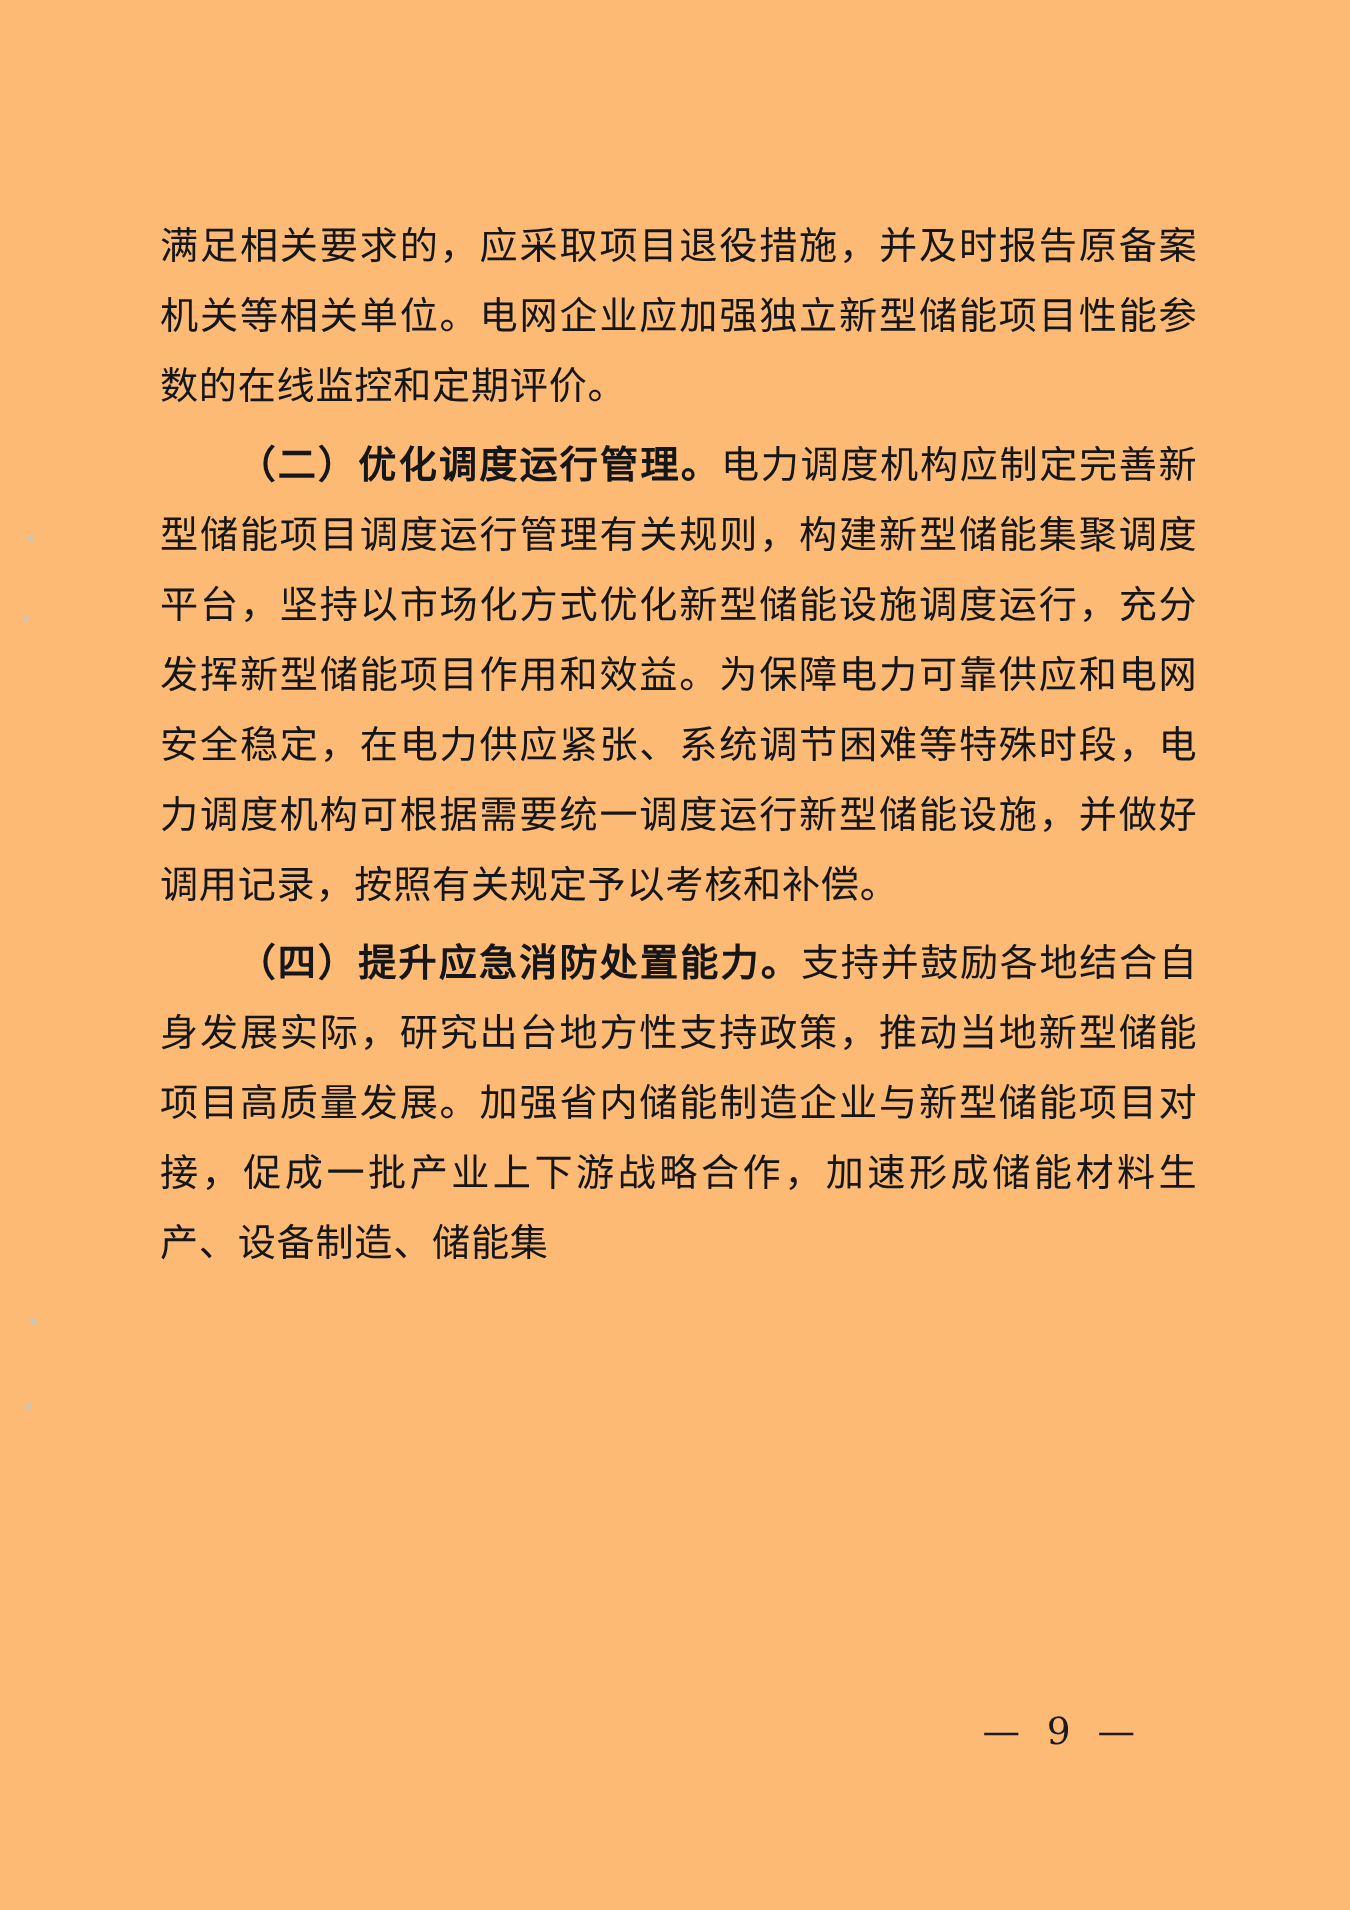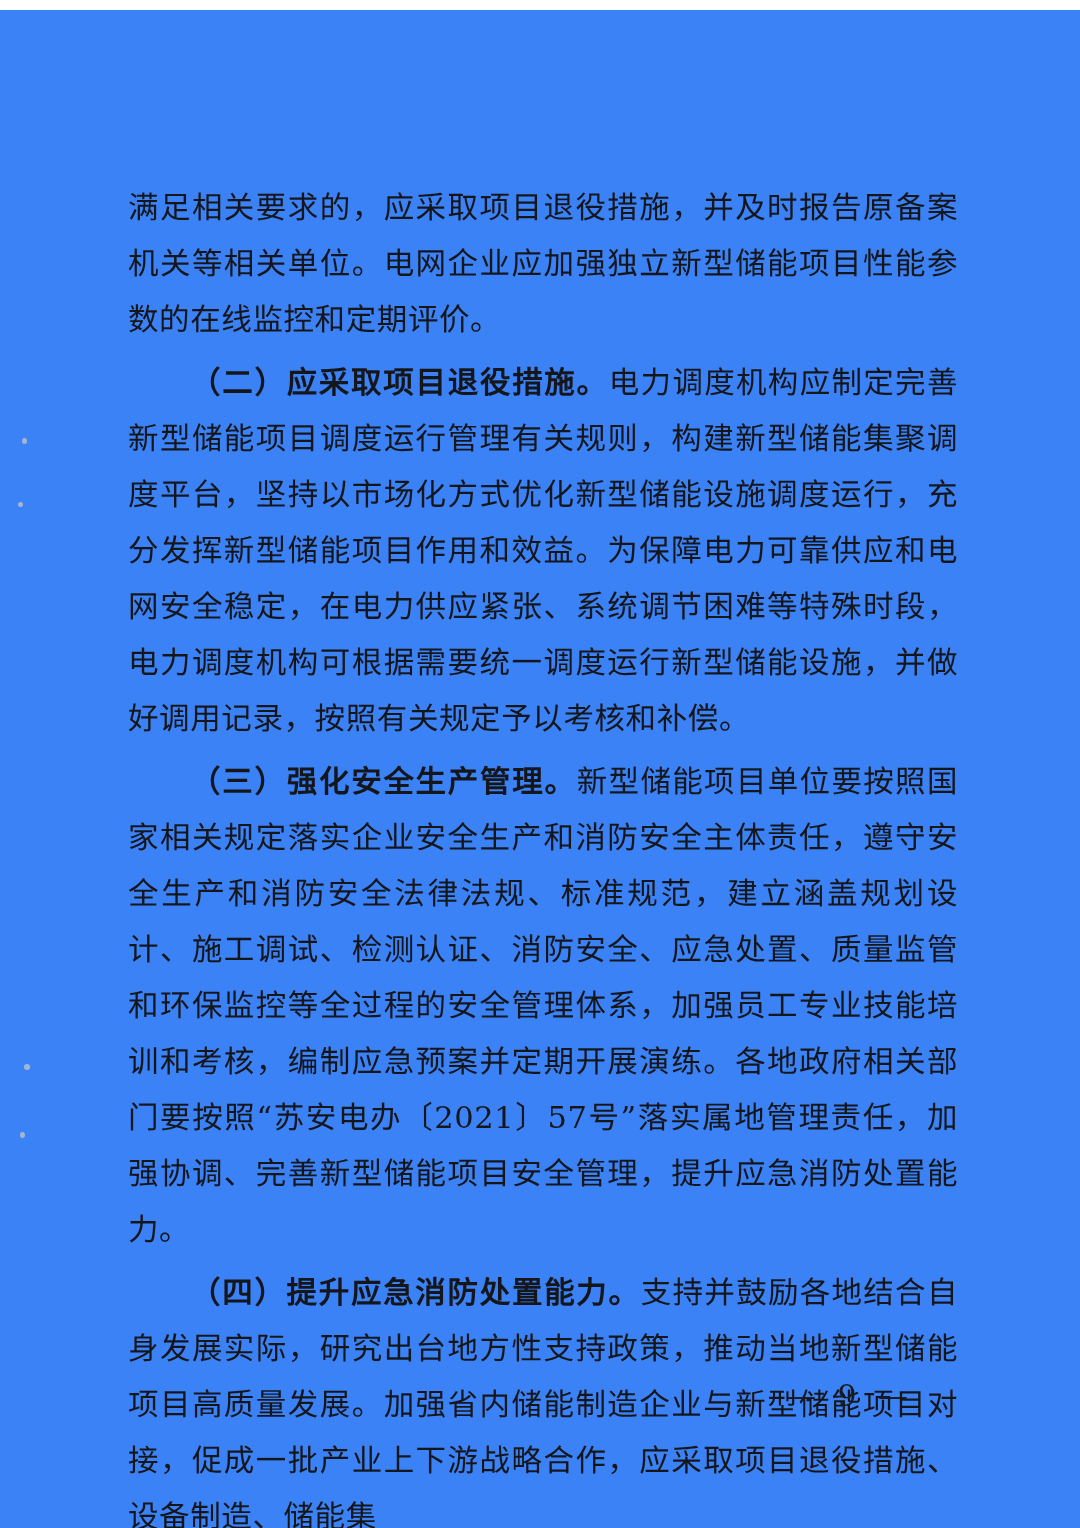--- a/index.html
+++ b/index.html
@@ -12,22 +12,21 @@
     height: 1528px;
     position: relative;
     font-family: "DejaVu Serif", "Liberation Serif", serif;
     color: #17171a;
     overflow: hidden;
   }
   
   .page {
     position: absolute;
     inset: 0;
-    background: #3b82f6;
-    margin-top: 10px;
+    background: #fdba74;
   }
   .page-inner {
     position: absolute;
     left: 128px;
     top: 170px;
     width: 830px;
   }
   p.para {
     margin: 0 0 6px 0;
     font-size: 30.5px;
@@ -74,23 +73,22 @@
 
   <div class="speck" style="left:22px; top:428px; width:5px; height:6px;"></div>
   <div class="speck" style="left:18px; top:492px; width:5px; height:5px;"></div>
   <div class="speck" style="left:24px; top:1054px; width:6px; height:6px;"></div>
   <div class="speck" style="left:20px; top:1122px; width:5px; height:6px;"></div>
 
   <div class="page-inner">
 
     <p class="para"><span>满足相关要求的，应采取项目退役措施，并及时报告原备案机关等相关单位。电网企业应加强独立新型储能项目性能参数的在线监控和定期评价。</span></p>
 
-    <p class="para indent"><span class="heading-run">（二）应采取项目退役措施。</span><span>电力调度机构应制定完善新型储能项目调度运行管理有关规则，构建新型储能集聚调度平台，坚持以市场化方式优化新型储能设施调度运行，充分发挥新型储能项目作用和效益。为保障电力可靠供应和电网安全稳定，在电力供应紧张、系统调节困难等特殊时段，电力调度机构可根据需要统一调度运行新型储能设施，并做好调用记录，按照有关规定予以考核和补偿。</span></p>
+    <p class="para indent"><span class="heading-run">（二）优化调度运行管理。</span><span>电力调度机构应制定完善新型储能项目调度运行管理有关规则，构建新型储能集聚调度平台，坚持以市场化方式优化新型储能设施调度运行，充分发挥新型储能项目作用和效益。为保障电力可靠供应和电网安全稳定，在电力供应紧张、系统调节困难等特殊时段，电力调度机构可根据需要统一调度运行新型储能设施，并做好调用记录，按照有关规定予以考核和补偿。</span></p>
 
-    <p class="para indent"><span class="heading-run">（三）强化安全生产管理。</span><span>新型储能项目单位要按照国家相关规定落实企业安全生产和消防安全主体责任，遵守安全生产和消防安全法律法规、标准规范，建立涵盖规划设计、施工调试、检测认证、消防安全、应急处置、质量监管和环保监控等全过程的安全管理体系，加强员工专业技能培训和考核，编制应急预案并定期开展演练。各地政府相关部门要按照“苏安电办〔2021〕57号”落实属地管理责任，加强协调、完善新型储能项目安全管理，提升应急消防处置能力。</span></p>
 
-    <p class="para indent"><span class="heading-run">（四）提升应急消防处置能力。</span><span>支持并鼓励各地结合自身发展实际，研究出台地方性支持政策，推动当地新型储能项目高质量发展。加强省内储能制造企业与新型储能项目对接，促成一批产业上下游战略合作，应采取项目退役措施、设备制造、储能集</span></p>
+    <p class="para indent"><span class="heading-run">（四）提升应急消防处置能力。</span><span>支持并鼓励各地结合自身发展实际，研究出台地方性支持政策，推动当地新型储能项目高质量发展。加强省内储能制造企业与新型储能项目对接，促成一批产业上下游战略合作，加速形成储能材料生产、设备制造、储能集</span></p>
 
   </div>
 
   <div class="page-number"><span class="pn-wrap">— 9 —</span></div>
 
 </div>
 
 </body></html>

